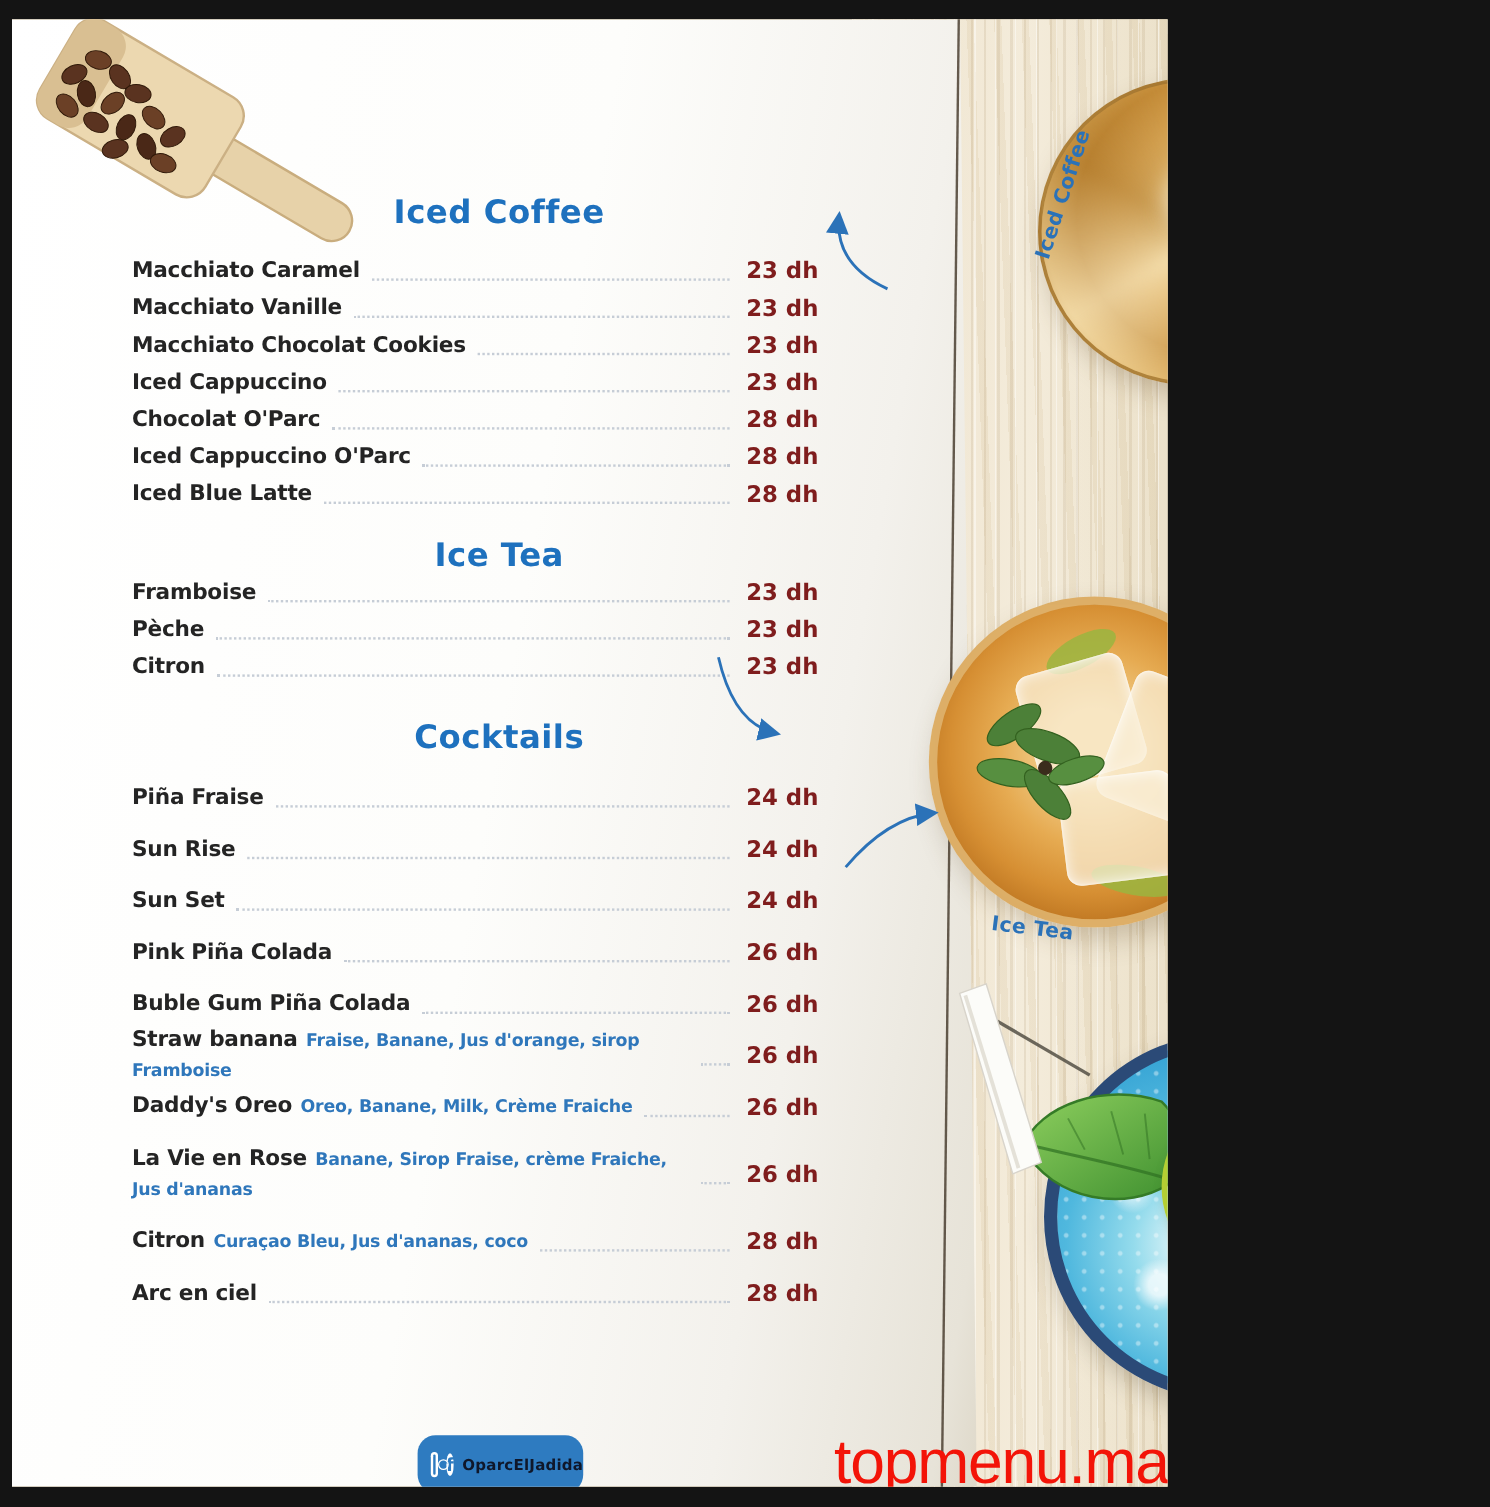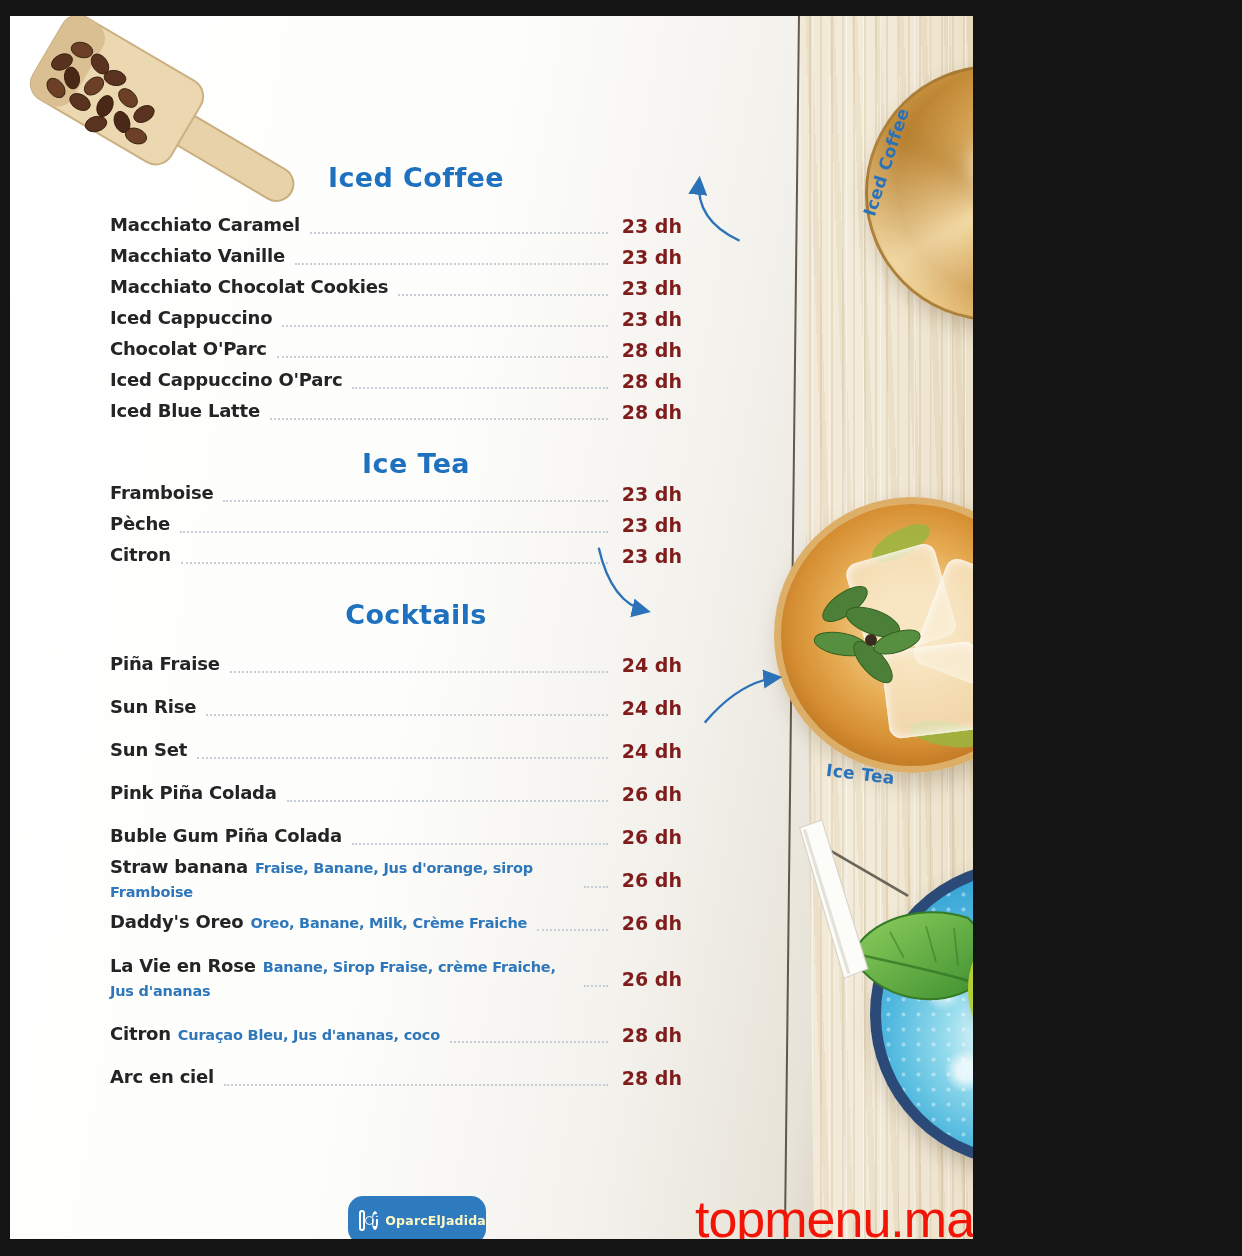--- a/index.html
+++ b/index.html
@@ -134,21 +134,21 @@
   #social-badge{
     position:absolute;left:338px;top:1180px;width:138px;height:48px;
     background:#2e7bc0;border-radius:15px;display:flex;align-items:center;
     padding-left:11px;box-sizing:border-box;gap:7px;
   }
   .ig-icon{width:17px;height:17px;border:2px solid #fff;border-radius:5px;position:relative;}
   .ig-icon::after{content:"";position:absolute;left:4px;top:4px;width:7px;height:7px;border:1.6px solid #fff;border-radius:50%;}
   .ig-icon::before{content:"";position:absolute;right:1.5px;top:1.5px;width:2px;height:2px;background:#fff;border-radius:50%;}
   .fb-icon{width:19px;height:19px;background:#fff;border-radius:50%;color:#2e7bc0;
     font-weight:bold;font-size:15px;text-align:center;line-height:20px;}
-  .badge-text{color:#fef9c3;font-size:12.5px;font-weight:bold;letter-spacing:.2px;}
+  .badge-text{color:#0f172a;font-size:12.5px;font-weight:bold;letter-spacing:.2px;}
 </style>
 </head>
 <body>
 
 <div id="stage">
 
   <div class="wood"></div>
 
   <div class="paper"></div>
   <div class="page-edge-line"></div>

